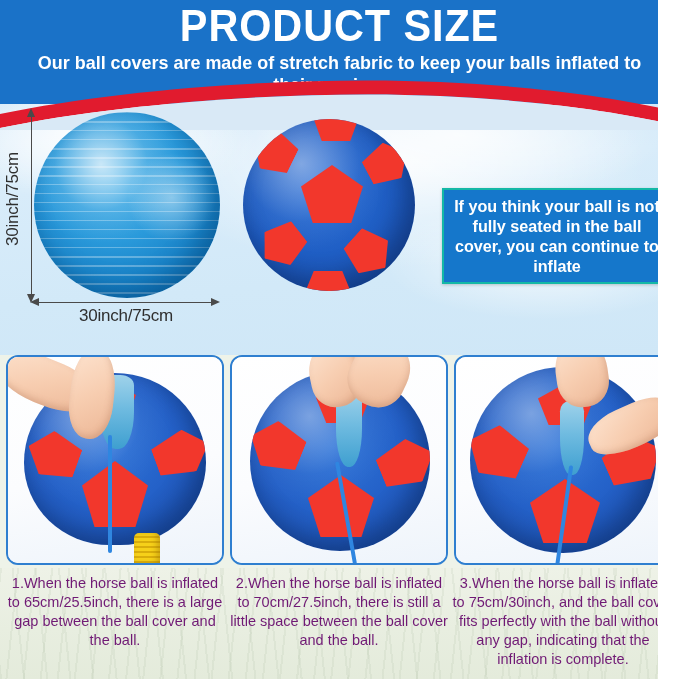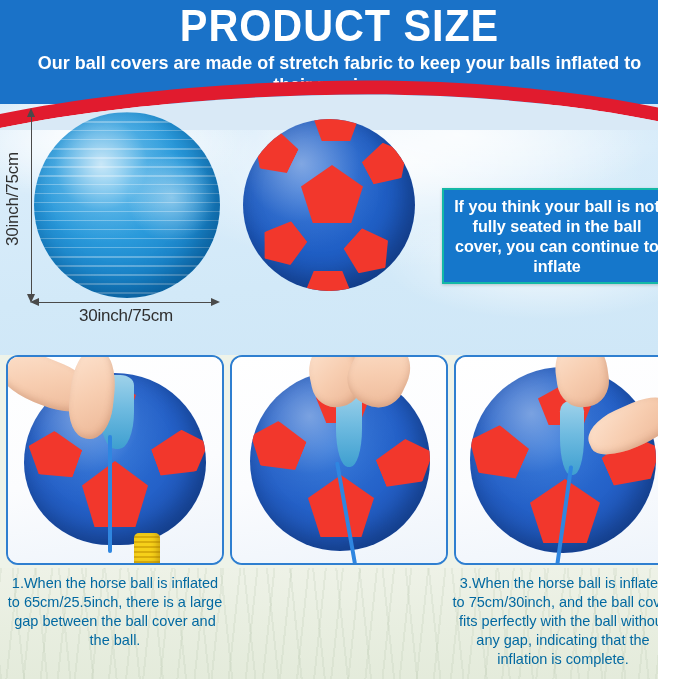--- a/index.html
+++ b/index.html
@@ -294,21 +294,21 @@
         rgba(255,255,255,0) 2px, rgba(255,255,255,0) 23px),
       linear-gradient(180deg, #eef2e7 0%, #e8eee0 55%, #e4ebdb 100%);
   }
   .caption {
     position: absolute;
     top: 6px;
     width: 222px;
     text-align: center;
     font-size: 14.5px;
     line-height: 19px;
-    color: #0369a1;
+    color: #701a75;
   }
   .caption-1 { left: 4px; }
   .caption-2 { left: 228px; }
   .caption-3 { left: 452px; }
 </style>
 </head>
 <body>
 
 <div id="infographic">
 
@@ -403,16 +403,17 @@
         <div class="hand" style="left:100px; top:-16px; width:52px; height:66px; transform:rotate(-8deg);"></div>
         <div class="hand" style="left:130px; top:48px; width:92px; height:42px; transform:rotate(-24deg);"></div>
         <div class="hose" style="left:106px; top:108px; width:4px; height:104px; transform:rotate(8deg);"></div>
       </div>
     </div>
   </div>
 
   <div class="captions">
     <div class="caption-bg"></div>
     <div class="caption caption-1">1.When the horse ball is inflated to 65cm/25.5inch, there is a large gap between the ball cover and the ball.</div>
+    <div class="caption caption-2">2.When the horse ball is inflated to 70cm/27.5inch, there is still a little space between the ball cover and the ball.</div>
     <div class="caption caption-3">3.When the horse ball is inflated to 75cm/30inch, and the ball cover fits perfectly with the ball without any gap, indicating that the inflation is complete.</div>
   </div>
 
 </div>
 
 </body></html>

